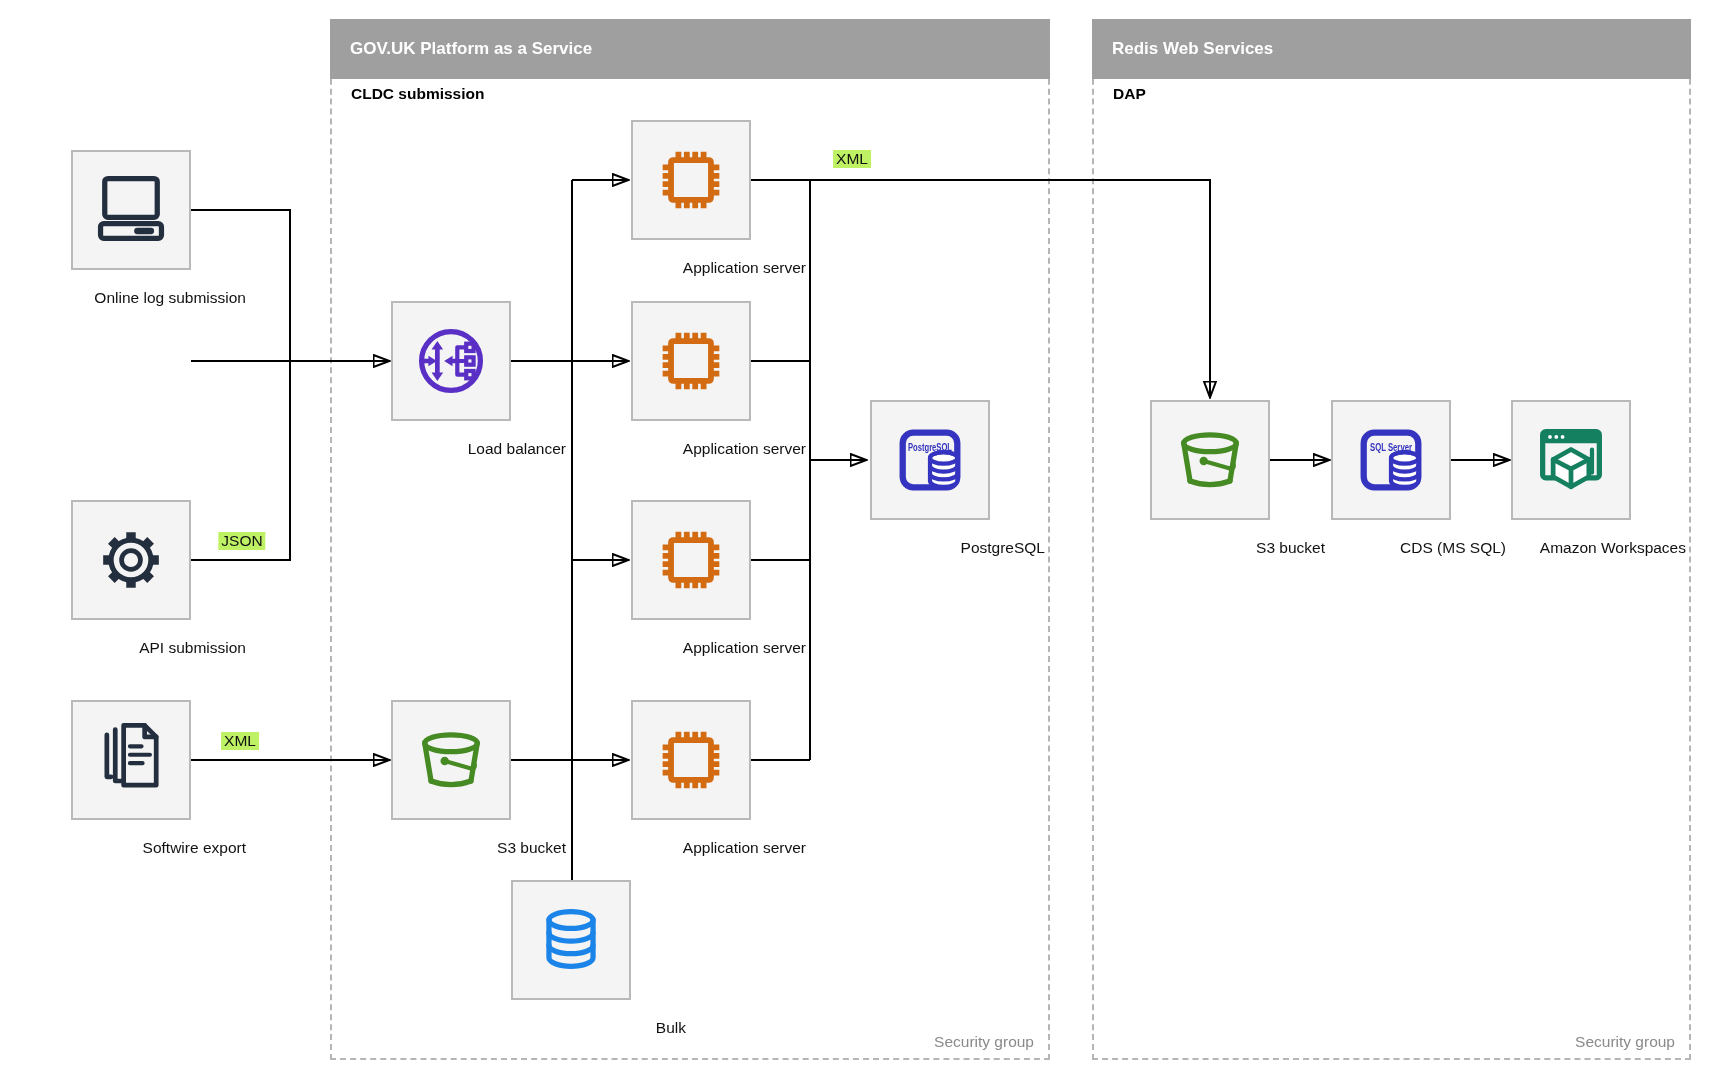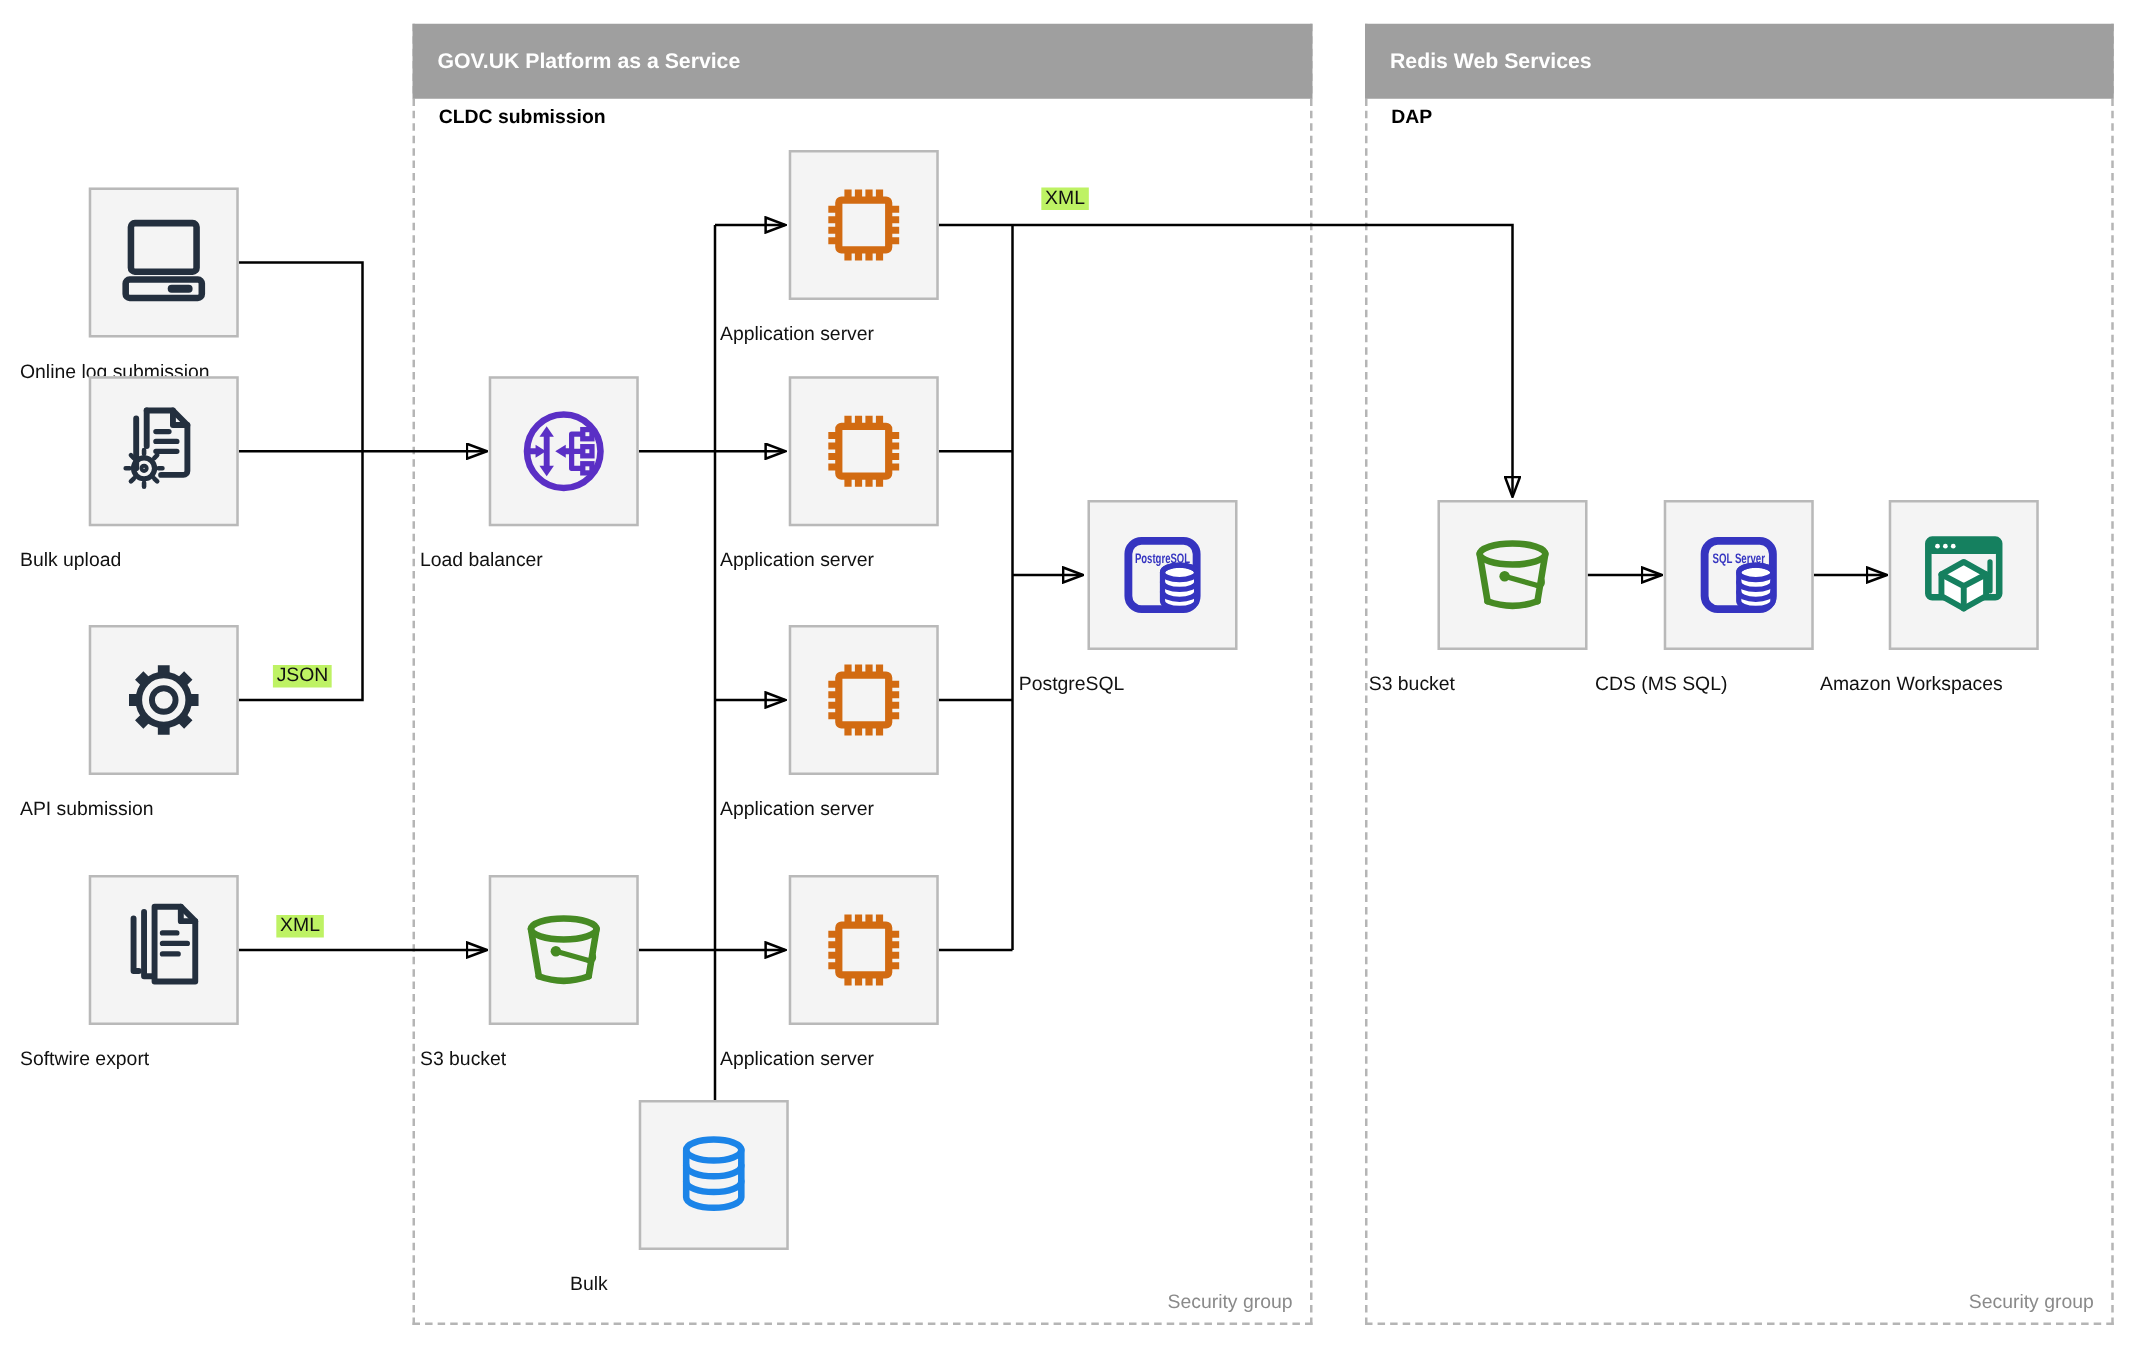--- a/index.html
+++ b/index.html
@@ -32,21 +32,21 @@
   
   svg.wires{position:absolute;left:0;top:0;z-index:3;pointer-events:none;}
   svg.wires path{fill:none;stroke:#000;stroke-width:2;}
 
   
   .node{position:absolute;width:120px;z-index:4;}
   .nbox{width:120px;height:120px;background:var(--box-fill);border:2px solid var(--box-border);
     box-sizing:border-box;display:flex;align-items:center;justify-content:center;}
   .nbox svg{width:84px;height:84px;display:block;}
   .nlabel{position:absolute;top:139px;left:50%;transform:translateX(-50%);width:230px;
-    text-align:left;font-size:15.5px;color:#111;white-space:nowrap;}
+    text-align:right;font-size:15.5px;color:#111;white-space:nowrap;}
 
   
   .elabel{position:absolute;transform:translate(-50%,-50%);font-size:15.5px;color:#111;
     background:#bef264;padding:0 3px;z-index:5;}
 
   
   .st{fill:none;stroke-linecap:round;stroke-linejoin:round;}
   .sq{fill:none;stroke-linecap:butt;}
   .c-dark{stroke:var(--dark);}
   .c-orange{stroke:var(--orange);}
@@ -112,39 +112,20 @@
         <g class="st c-dark" stroke-width="5">
           <rect x="15" y="10" width="50" height="37" rx="3"></rect>
           <rect x="11" y="53" width="58" height="14" rx="3"></rect>
           <path d="M46 60 H59" stroke-width="6"></path>
         </g>
       </svg>
     </div>
     <div class="nlabel">Online log submission</div>
   </div>
 
-  <div class="node" style="left:71px;top:301px">
-    <div class="nbox">
-      <svg viewBox="0 0 80 80">
-        <g class="st c-dark" stroke-width="4.5">
-          <path d="M19 15 V53"></path>
-          <path d="M27 9 H47 L58 20 V55 a3 3 0 0 1 -3 3 H38"></path>
-          <path d="M27 9 V36"></path>
-          <path d="M47 9 V20 H58"></path>
-          <path d="M34 25 H44 M34 32.5 H50 M34 40 H50" stroke-width="4"></path>
-        </g>
-        <g class="st c-dark" stroke-width="4">
-          <circle cx="25" cy="53" r="8"></circle>
-          <circle cx="25" cy="53" r="2" stroke-width="3"></circle>
-          <path d="M25 42 v-3 M25 64 v3 M14 53 h-3 M36 53 h3 M17.2 45.2 l-2.2-2.2 M32.8 60.8 l2.2 2.2 M32.8 45.2 l2.2-2.2 M17.2 60.8 l-2.2 2.2" stroke-width="3.5"></path>
-        </g>
-      </svg>
-    </div>
-    <div class="nlabel">Bulk upload</div>
-  </div>
 
   <div class="node" style="left:71px;top:500px">
     <div class="nbox">
       <svg viewBox="0 0 80 80">
         <g class="st c-dark" stroke-width="5">
           <circle cx="40" cy="40" r="19"></circle>
           <circle cx="40" cy="40" r="9" stroke-width="4.5"></circle>
         </g>
         <g class="sq c-dark" stroke-width="9">
           <path d="M59.5 40 H66.5 M13.5 40 H20.5 M40 13.5 V20.5 M40 59.5 V66.5"></path>

